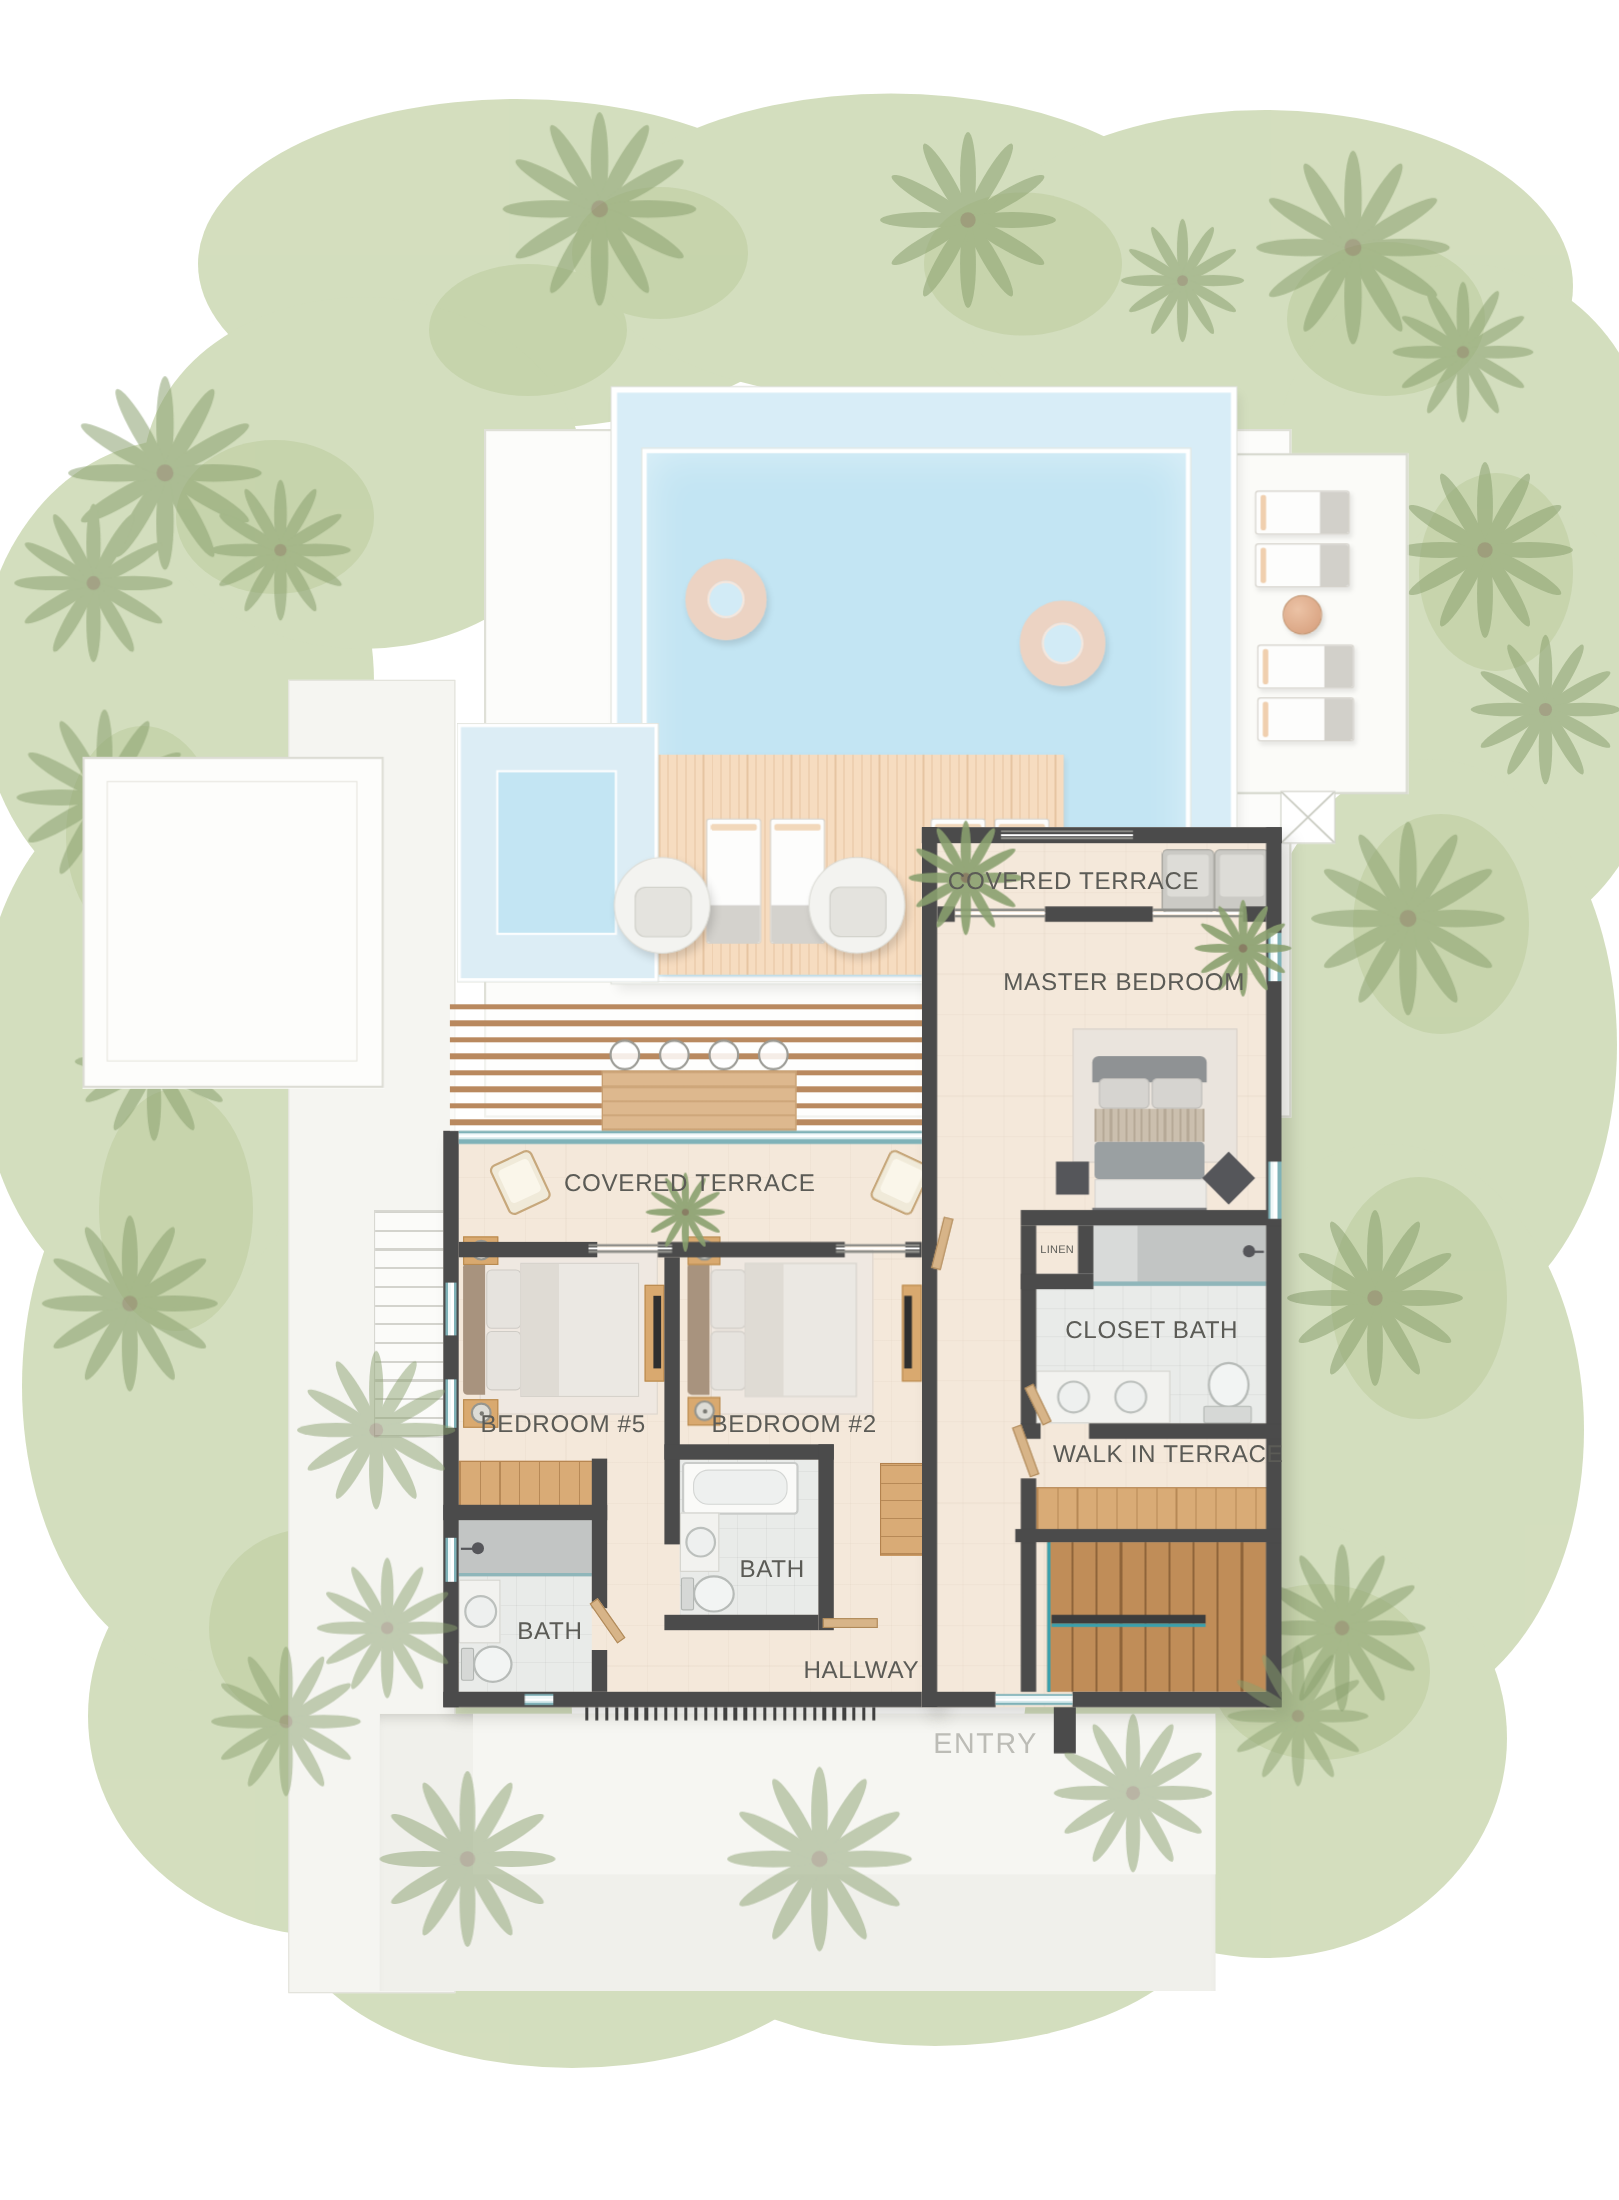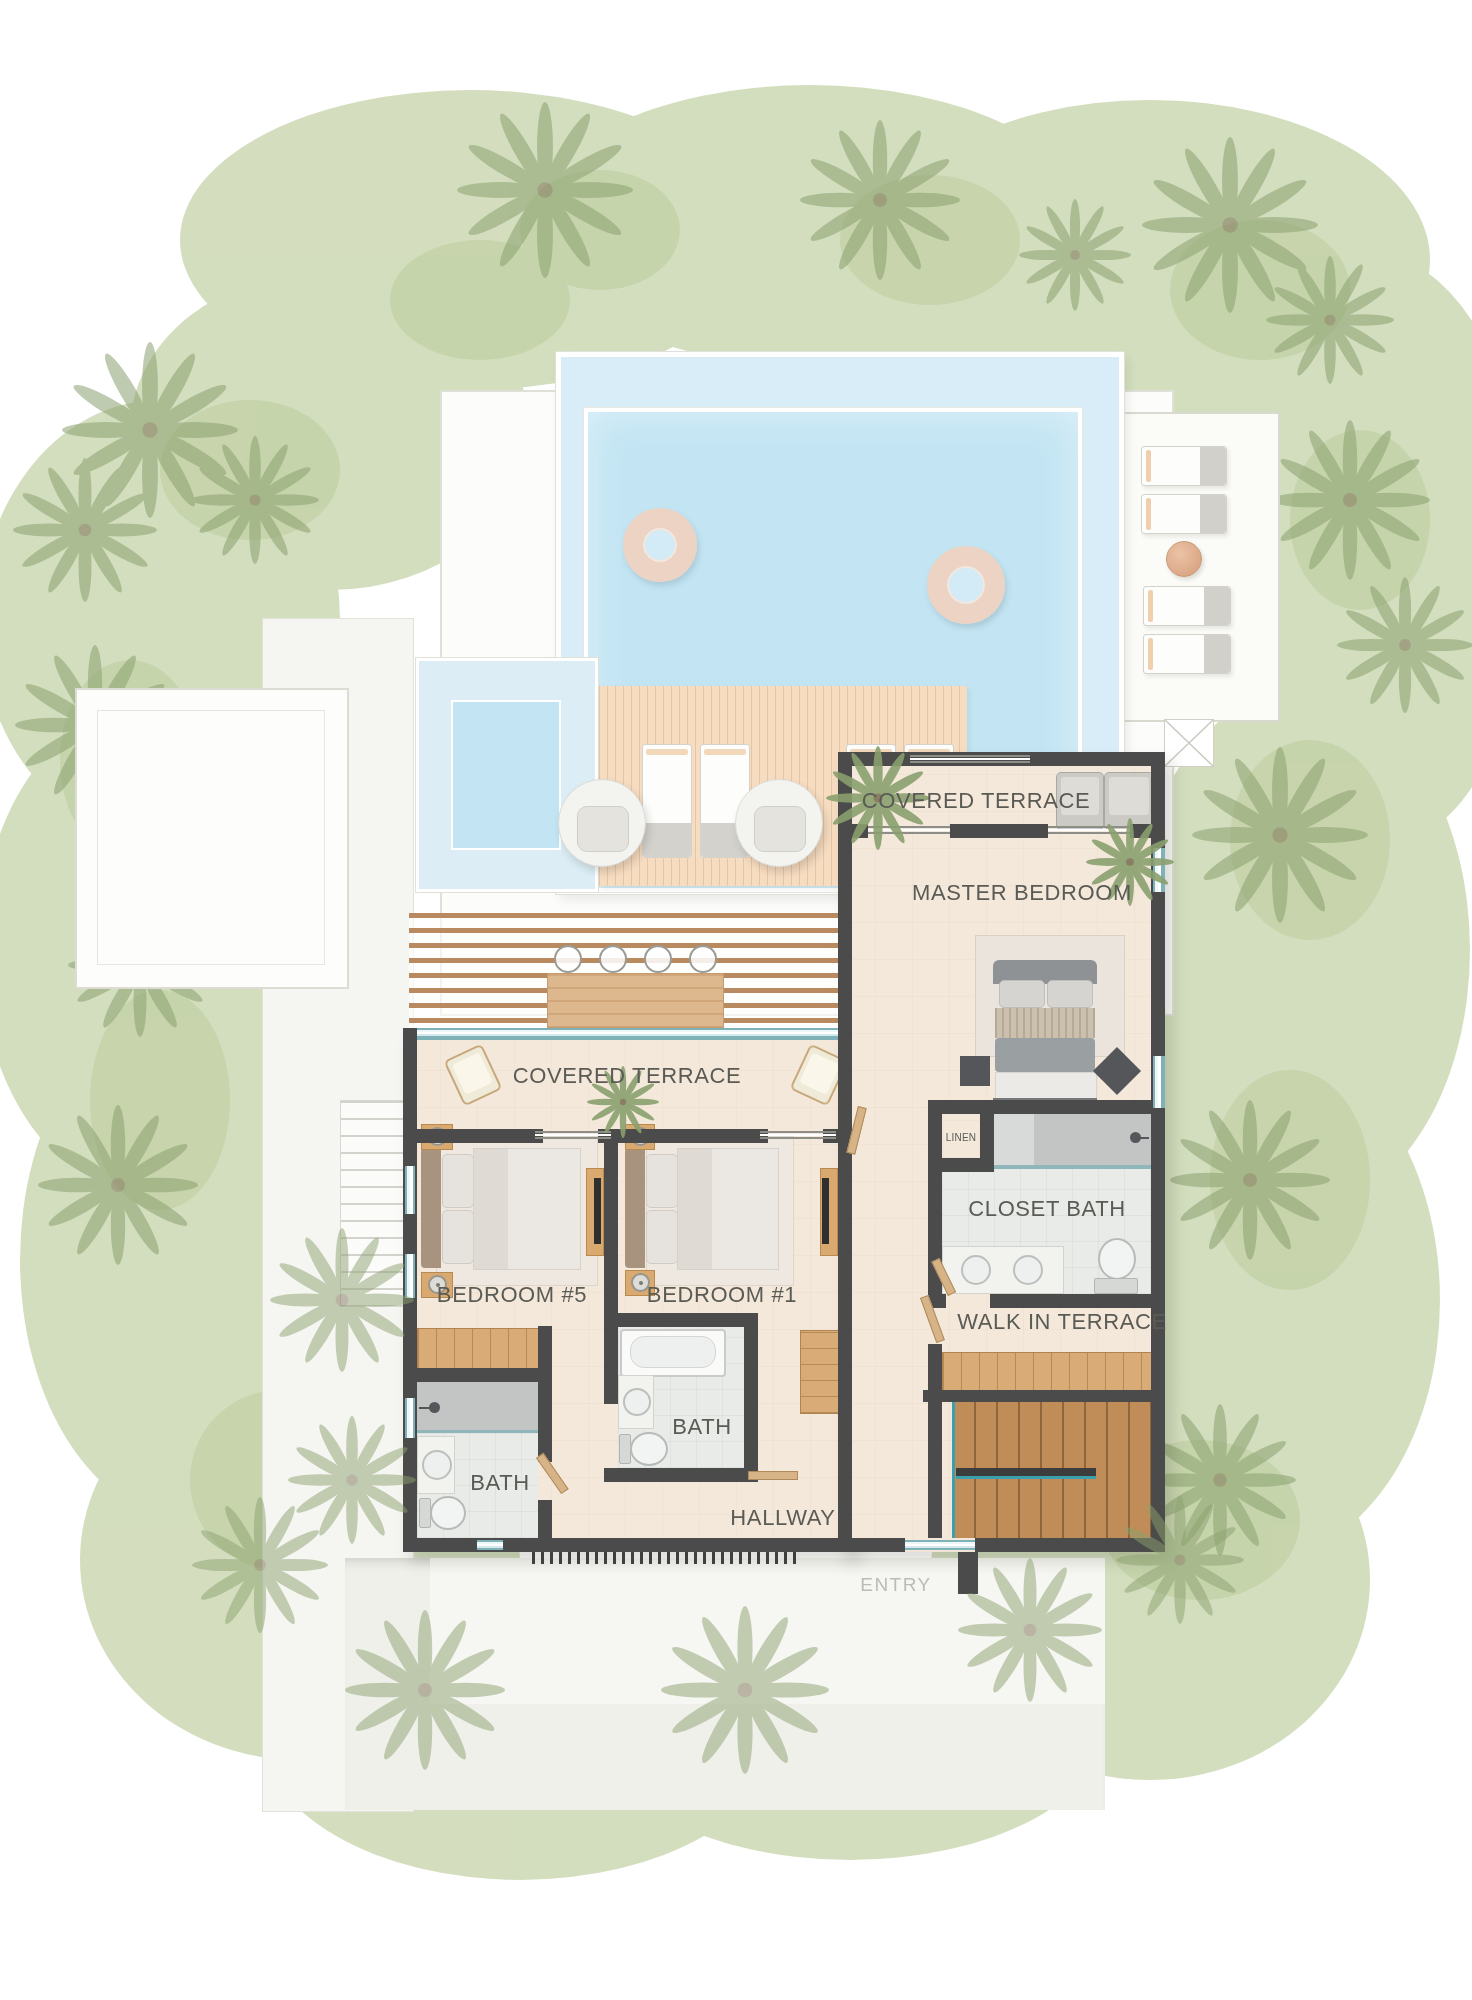--- a/index.html
+++ b/index.html
@@ -338,26 +338,26 @@
       <use href="#palm" transform="translate(623,1102) scale(0.9)"></use>
     </g>
   </svg>
 
   <div class="label" style="left:976px;top:801px;">COVERED TERRACE</div>
   <div class="label" style="left:1022px;top:893px;">MASTER BEDROOM</div>
   <div class="label" style="left:627px;top:1076px;">COVERED TERRACE</div>
   <div class="label" style="left:961px;top:1137px;font-size:10px;letter-spacing:.2px;">LINEN</div>
   <div class="label" style="left:1047px;top:1209px;">CLOSET BATH</div>
   <div class="label" style="left:512px;top:1295px;">BEDROOM #5</div>
-  <div class="label" style="left:722px;top:1295px;">BEDROOM #1</div>
+  <div class="label" style="left:722px;top:1295px;">BEDROOM #2</div>
   <div class="label" style="left:1062px;top:1322px;">WALK IN TERRACE</div>
   <div class="label" style="left:702px;top:1427px;">BATH</div>
   <div class="label" style="left:500px;top:1483px;">BATH</div>
   <div class="label" style="left:783px;top:1508px;margin-top:10px;">HALLWAY</div>
-  <div class="label" style="left:896px;top:1585px;font-size:19px;color:var(--entry-text,#bcbcb6);letter-spacing:1.5px;">ENTRY</div>
+  <div class="label" style="left:896px;top:1585px;font-size:26px;color:var(--entry-text,#bcbcb6);letter-spacing:1.5px;">ENTRY</div>
 
   <svg class="abs" style="left:0;top:0;pointer-events:none;" width="1472" height="2000">
     <g opacity="0.5">
       <use href="#palm" transform="translate(342,1300) scale(1.8)"></use>
       <use href="#palm" transform="translate(352,1480) scale(1.6)"></use>
       <use href="#palm" transform="translate(1030,1630) scale(1.8)"></use>
       <use href="#palm" transform="translate(745,1690) scale(2.1)"></use>
       <use href="#palm" transform="translate(425,1690) scale(2.0)"></use>
       <use href="#palm" transform="translate(1180,1560) scale(1.6)"></use>
       <use href="#palm" transform="translate(260,1565) scale(1.7)"></use>

